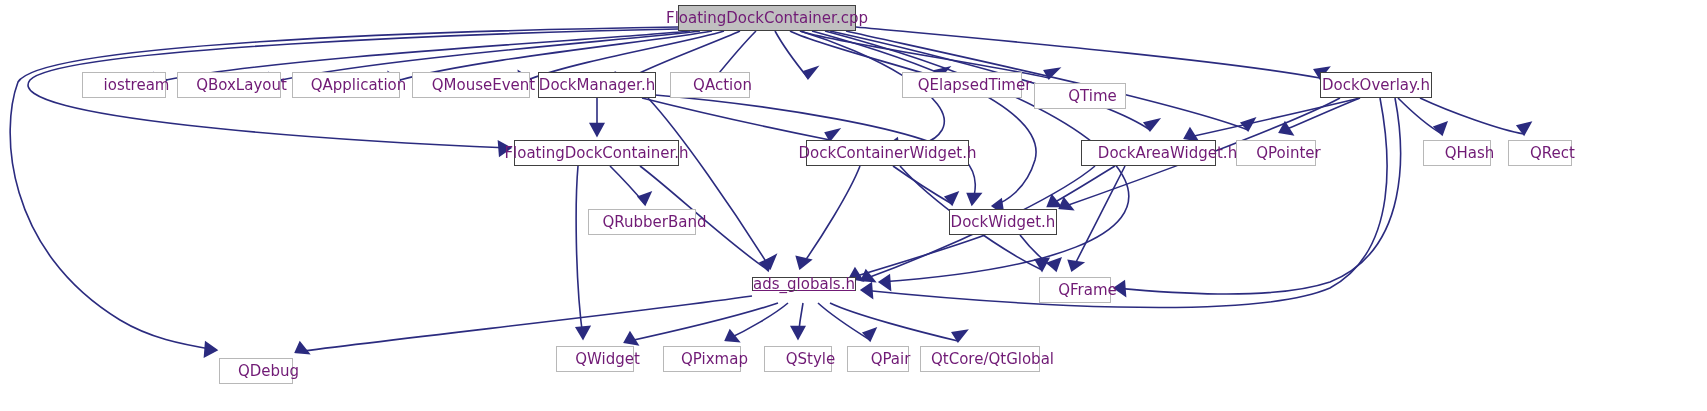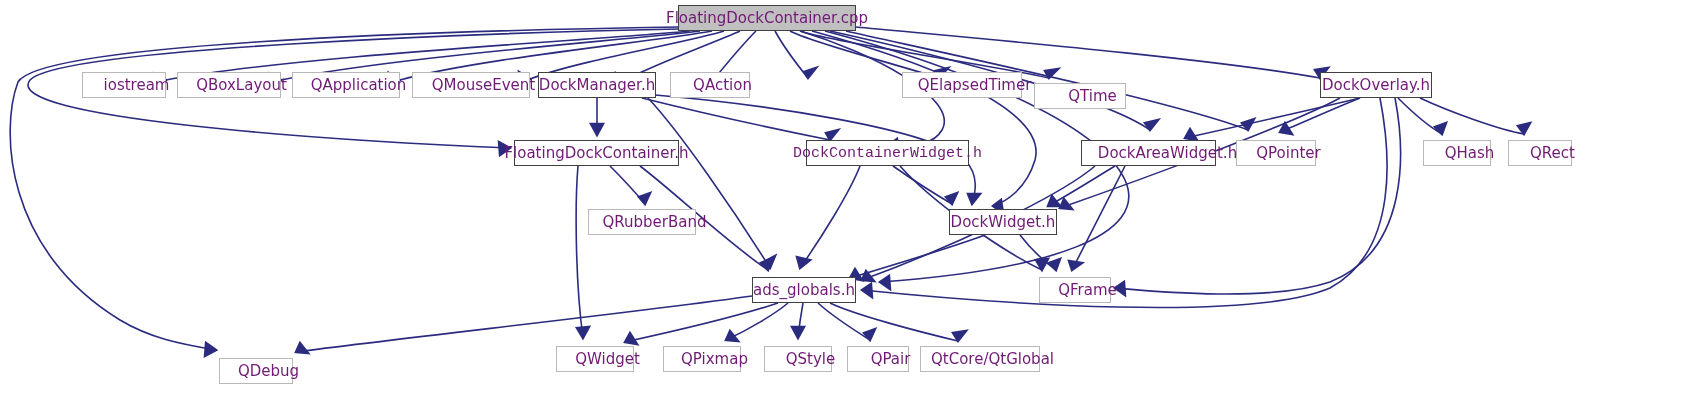--- a/index.html
+++ b/index.html
@@ -263,42 +263,42 @@
     </div>
     <div class="node plain" style="left: 1034px; top: 83px; width: 92px; height: 26px;">
       <span class="node-label">QTime</span>
     </div>
     <div class="node strong" style="left: 1320px; top: 72px; width: 112px; height: 26px;">
       <span class="node-label">DockOverlay.h</span>
     </div>
     <div class="node strong" style="left: 514px; top: 140px; width: 165px; height: 26px;">
       <span class="node-label">FloatingDockContainer.h</span>
     </div>
-    <div class="node strong" style="left: 806px; top: 140px; width: 163px; height: 26px; font-family: Liberation Mono, monospace;">
+    <div class="node strong" style="left: 806px; top: 140px; width: 163px; height: 26px;">
       <span class="node-label">DockContainerWidget.h</span>
     </div>
     <div class="node strong" style="left: 1081px; top: 140px; width: 135px; height: 26px; padding-left: 38px;">
       <span class="node-label">DockAreaWidget.h</span>
     </div>
     <div class="node plain" style="left: 1236px; top: 140px; width: 80px; height: 26px;">
       <span class="node-label">QPointer</span>
     </div>
     <div class="node plain" style="left: 1423px; top: 140px; width: 68px; height: 26px;">
       <span class="node-label">QHash</span>
     </div>
     <div class="node plain" style="left: 1508px; top: 140px; width: 64px; height: 26px;">
       <span class="node-label">QRect</span>
     </div>
     <div class="node plain" style="left: 588px; top: 209px; width: 108px; height: 26px;">
       <span class="node-label">QRubberBand</span>
     </div>
     <div class="node strong" style="left: 949px; top: 209px; width: 108px; height: 26px;">
       <span class="node-label">DockWidget.h</span>
     </div>
-    <div class="node strong" style="left: 752px; top: 277px; width: 104px; height: 26px;">
+    <div class="node strong" style="left: 752px; top: 277px; width: 104px; height: 14px; text-decoration: underline;">
       <span class="node-label">ads_globals.h</span>
     </div>
     <div class="node plain" style="left: 1039px; top: 277px; width: 72px; height: 26px;">
       <span class="node-label">QFrame</span>
     </div>
     <div class="node plain" style="left: 219px; top: 358px; width: 74px; height: 26px;">
       <span class="node-label">QDebug</span>
     </div>
     <div class="node plain" style="left: 556px; top: 346px; width: 78px; height: 26px;">
       <span class="node-label">QWidget</span>

